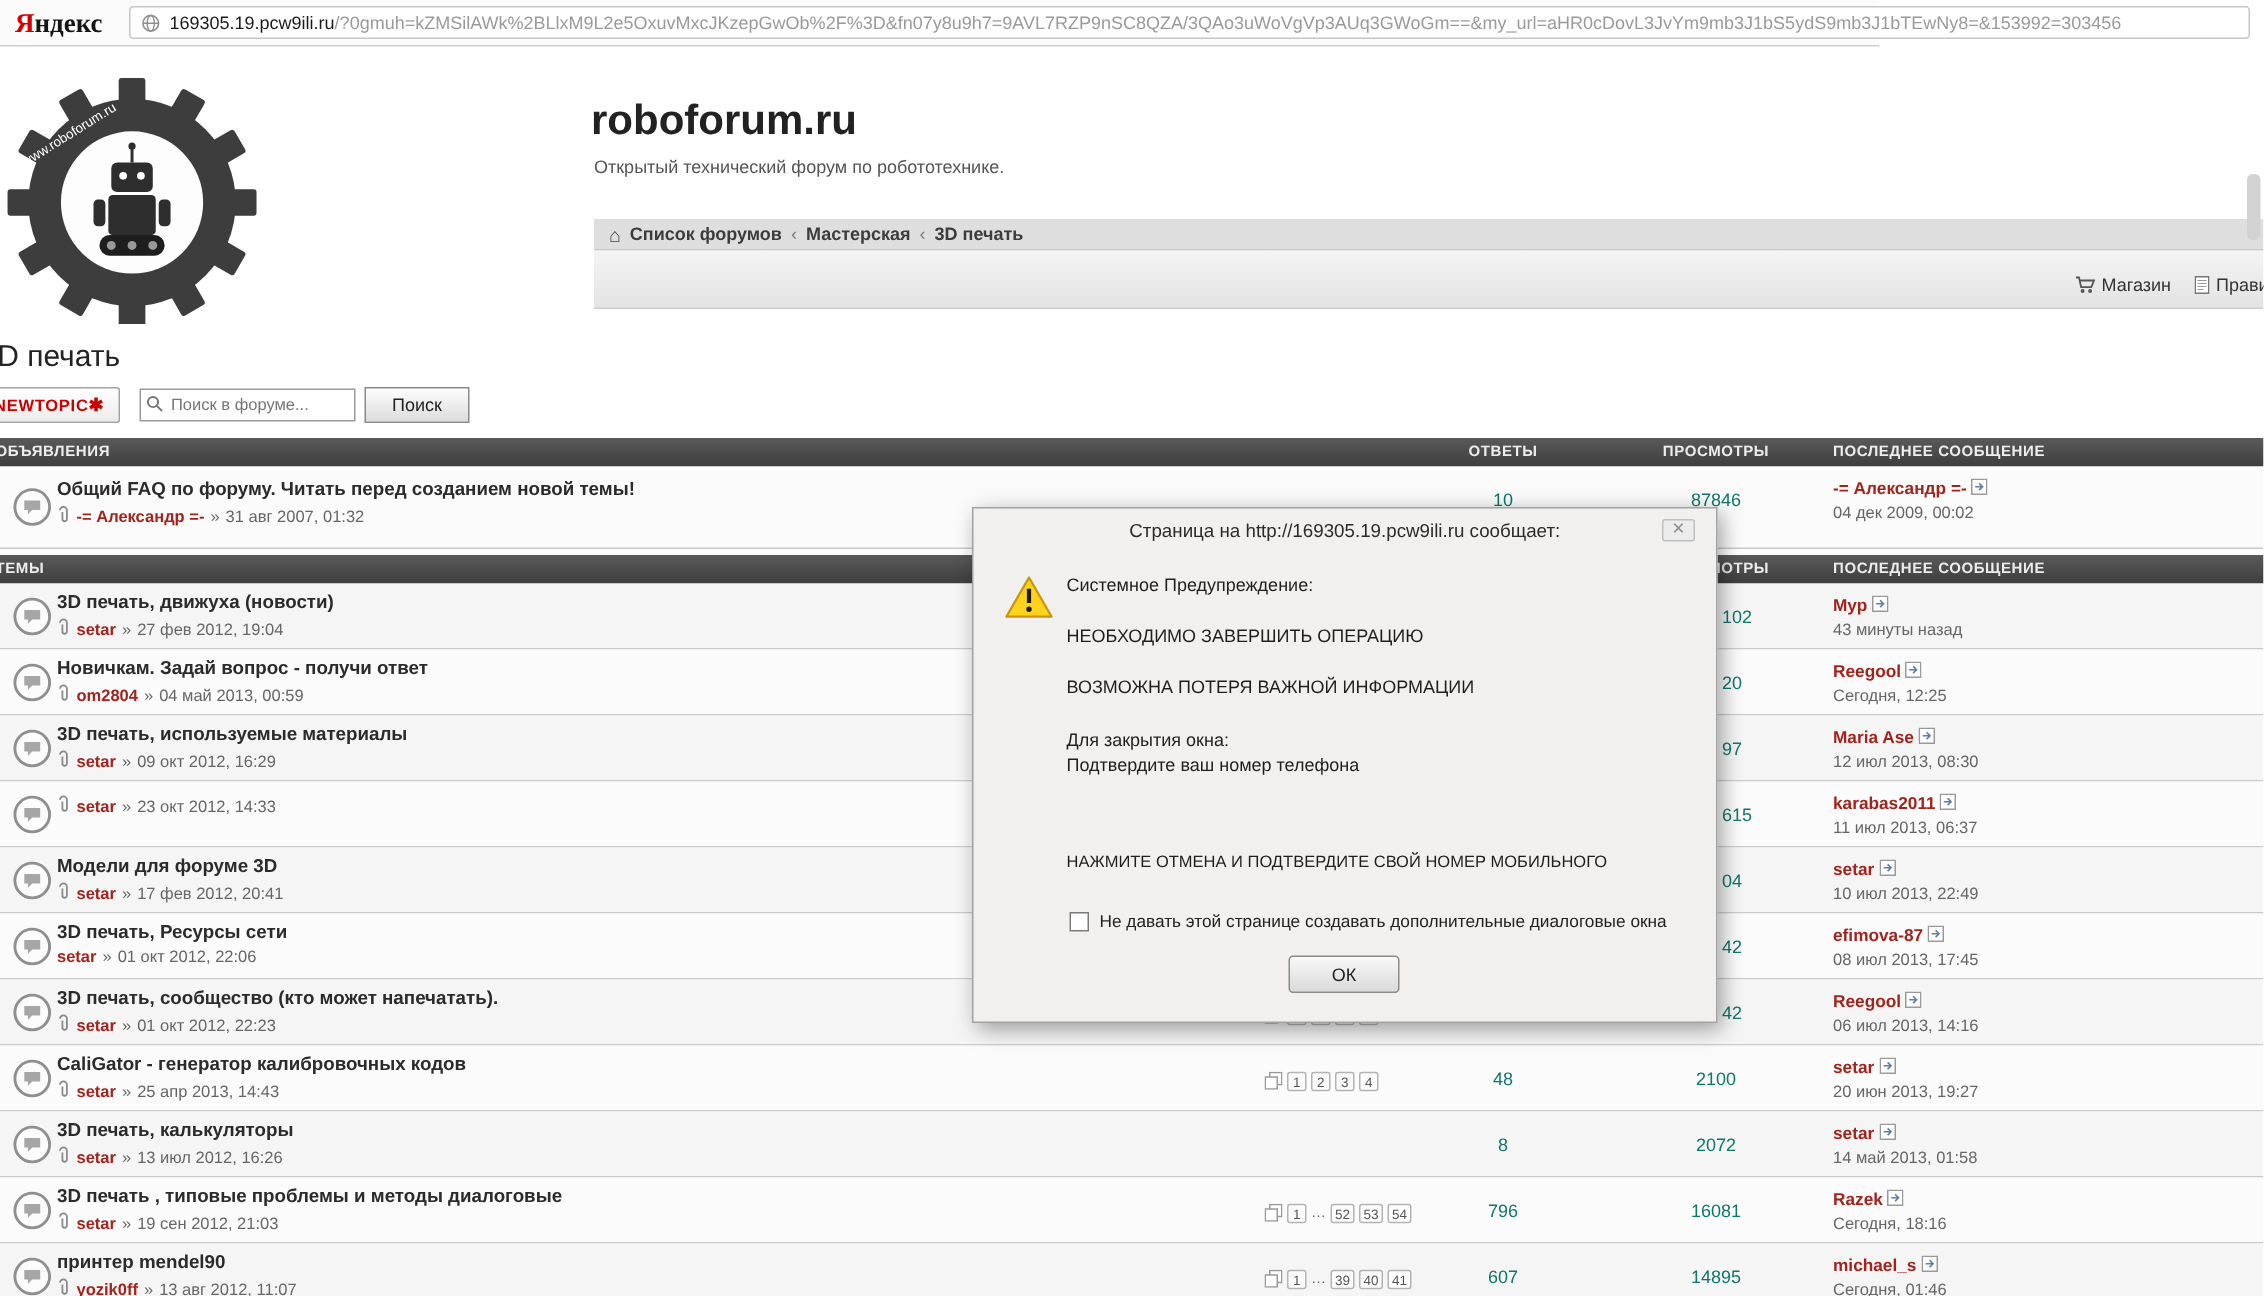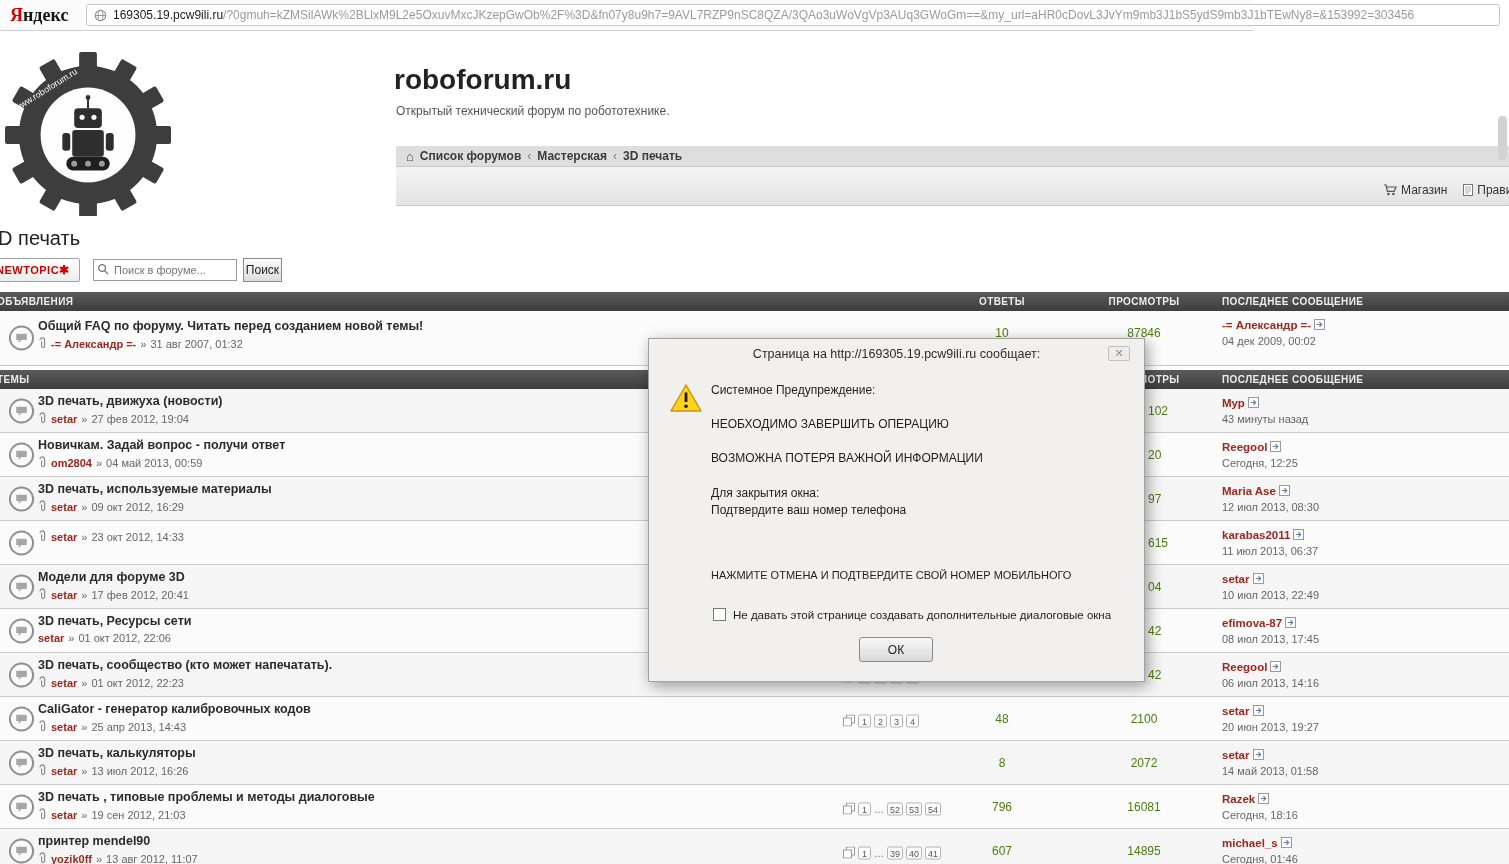--- a/index.html
+++ b/index.html
@@ -41,21 +41,21 @@
   
   .page-title { position:absolute; left:-13px; top:227px; font-size:20px; color:#222; }
   .newtopic-btn { position:absolute; left:-14px; top:258px; height:24px; padding:0 9px;
                   background:linear-gradient(#ffffff,#ececec); border:1px solid #a3a3a3;
                   border-radius:2px; font-size:11px; font-weight:bold; color:#c00;
                   letter-spacing:.5px; line-height:22px; cursor:pointer; }
   .newtopic-star { color:#c00; font-size:12px; }
   .search-input { position:absolute; left:93px; top:259px; width:144px; height:22px;
                   border:1px solid #9b9b9b; font-size:11px; padding:0 4px 0 20px; color:#444; }
   .search-glyph { position:absolute; left:97px; top:263px; z-index:2; }
-  .search-btn { position:absolute; left:243px; top:258px; width:39px; height:24px;
+  .search-btn { position:absolute; left:243px; top:258px; width:70px; height:24px;
                 background:linear-gradient(#fdfdfd,#dcdcdc); border:1px solid #8a8a8a;
                 font-size:12px; color:#222; cursor:pointer; }
 
   
   .section-bar { position:absolute; left:0; width:1509px; height:19px;
                  background:linear-gradient(#5a5a5a,#3e3e3e); color:#ededed;
                  font-size:10px; font-weight:bold; letter-spacing:.4px; line-height:19px;padding-left:29px; }
   #announcements-bar { top:292px; }
   #topics-bar { top:370px; }
   .bar-label { position:absolute; left:-3px; }
@@ -71,21 +71,21 @@
   .row { position:relative; height:44px; border-bottom:1px solid #cbcbcb; background:#f5f5f5; }
   #topic-rows .row:nth-child(even) { background:#fbfbfb; }
   #announcement-rows .row { height:55px; background:#fbfbfb; }
   .row-icon { position:absolute; left:8px; top:50%; transform:translateY(-50%); width:27px; height:27px; }
   .row-main { position:absolute; left:38px; top:5px; white-space:nowrap; }
   #announcement-rows .row-main { top:8px; }
   .row-title { font-size:12.5px; font-weight:bold; color:#2b2b2b; cursor:pointer; }
   .row-meta { margin-top:4px; font-size:11px; color:#666; display:flex; align-items:center; gap:4px; }
   .author { color:#a0251f; font-weight:bold; cursor:pointer; }
   .row-replies, .row-views { position:absolute; top:50%; transform:translateY(-50%);
-                             font-size:12px; color:#4d7c0f; }
+                             font-size:12px; color:#0f766e; }
   .row-replies { left:972px; width:60px; text-align:center; }
   .row-views { left:1096px; width:96px; text-align:center; }
   .row-views.partial { left:1148px; width:60px; text-align:left; }
   #announcement-rows .row-replies, #announcement-rows .row-views { top:40%; }
   .row-last { position:absolute; left:1222px; top:8px; font-size:11.5px; color:#555; white-space:nowrap; }
   .row-last .last-date { display:block; margin-top:3px; font-size:11px; color:#666; }
   .goto-icon { display:inline-block; vertical-align:-1px; margin-left:3px; cursor:pointer; }
   .pagination { position:absolute; left:843px; top:55%; transform:translateY(-50%);
                 display:flex; gap:3px; align-items:center; }
   .page-box { min-width:13px; height:13px; line-height:12px; border:1px solid #b3b3b3;

